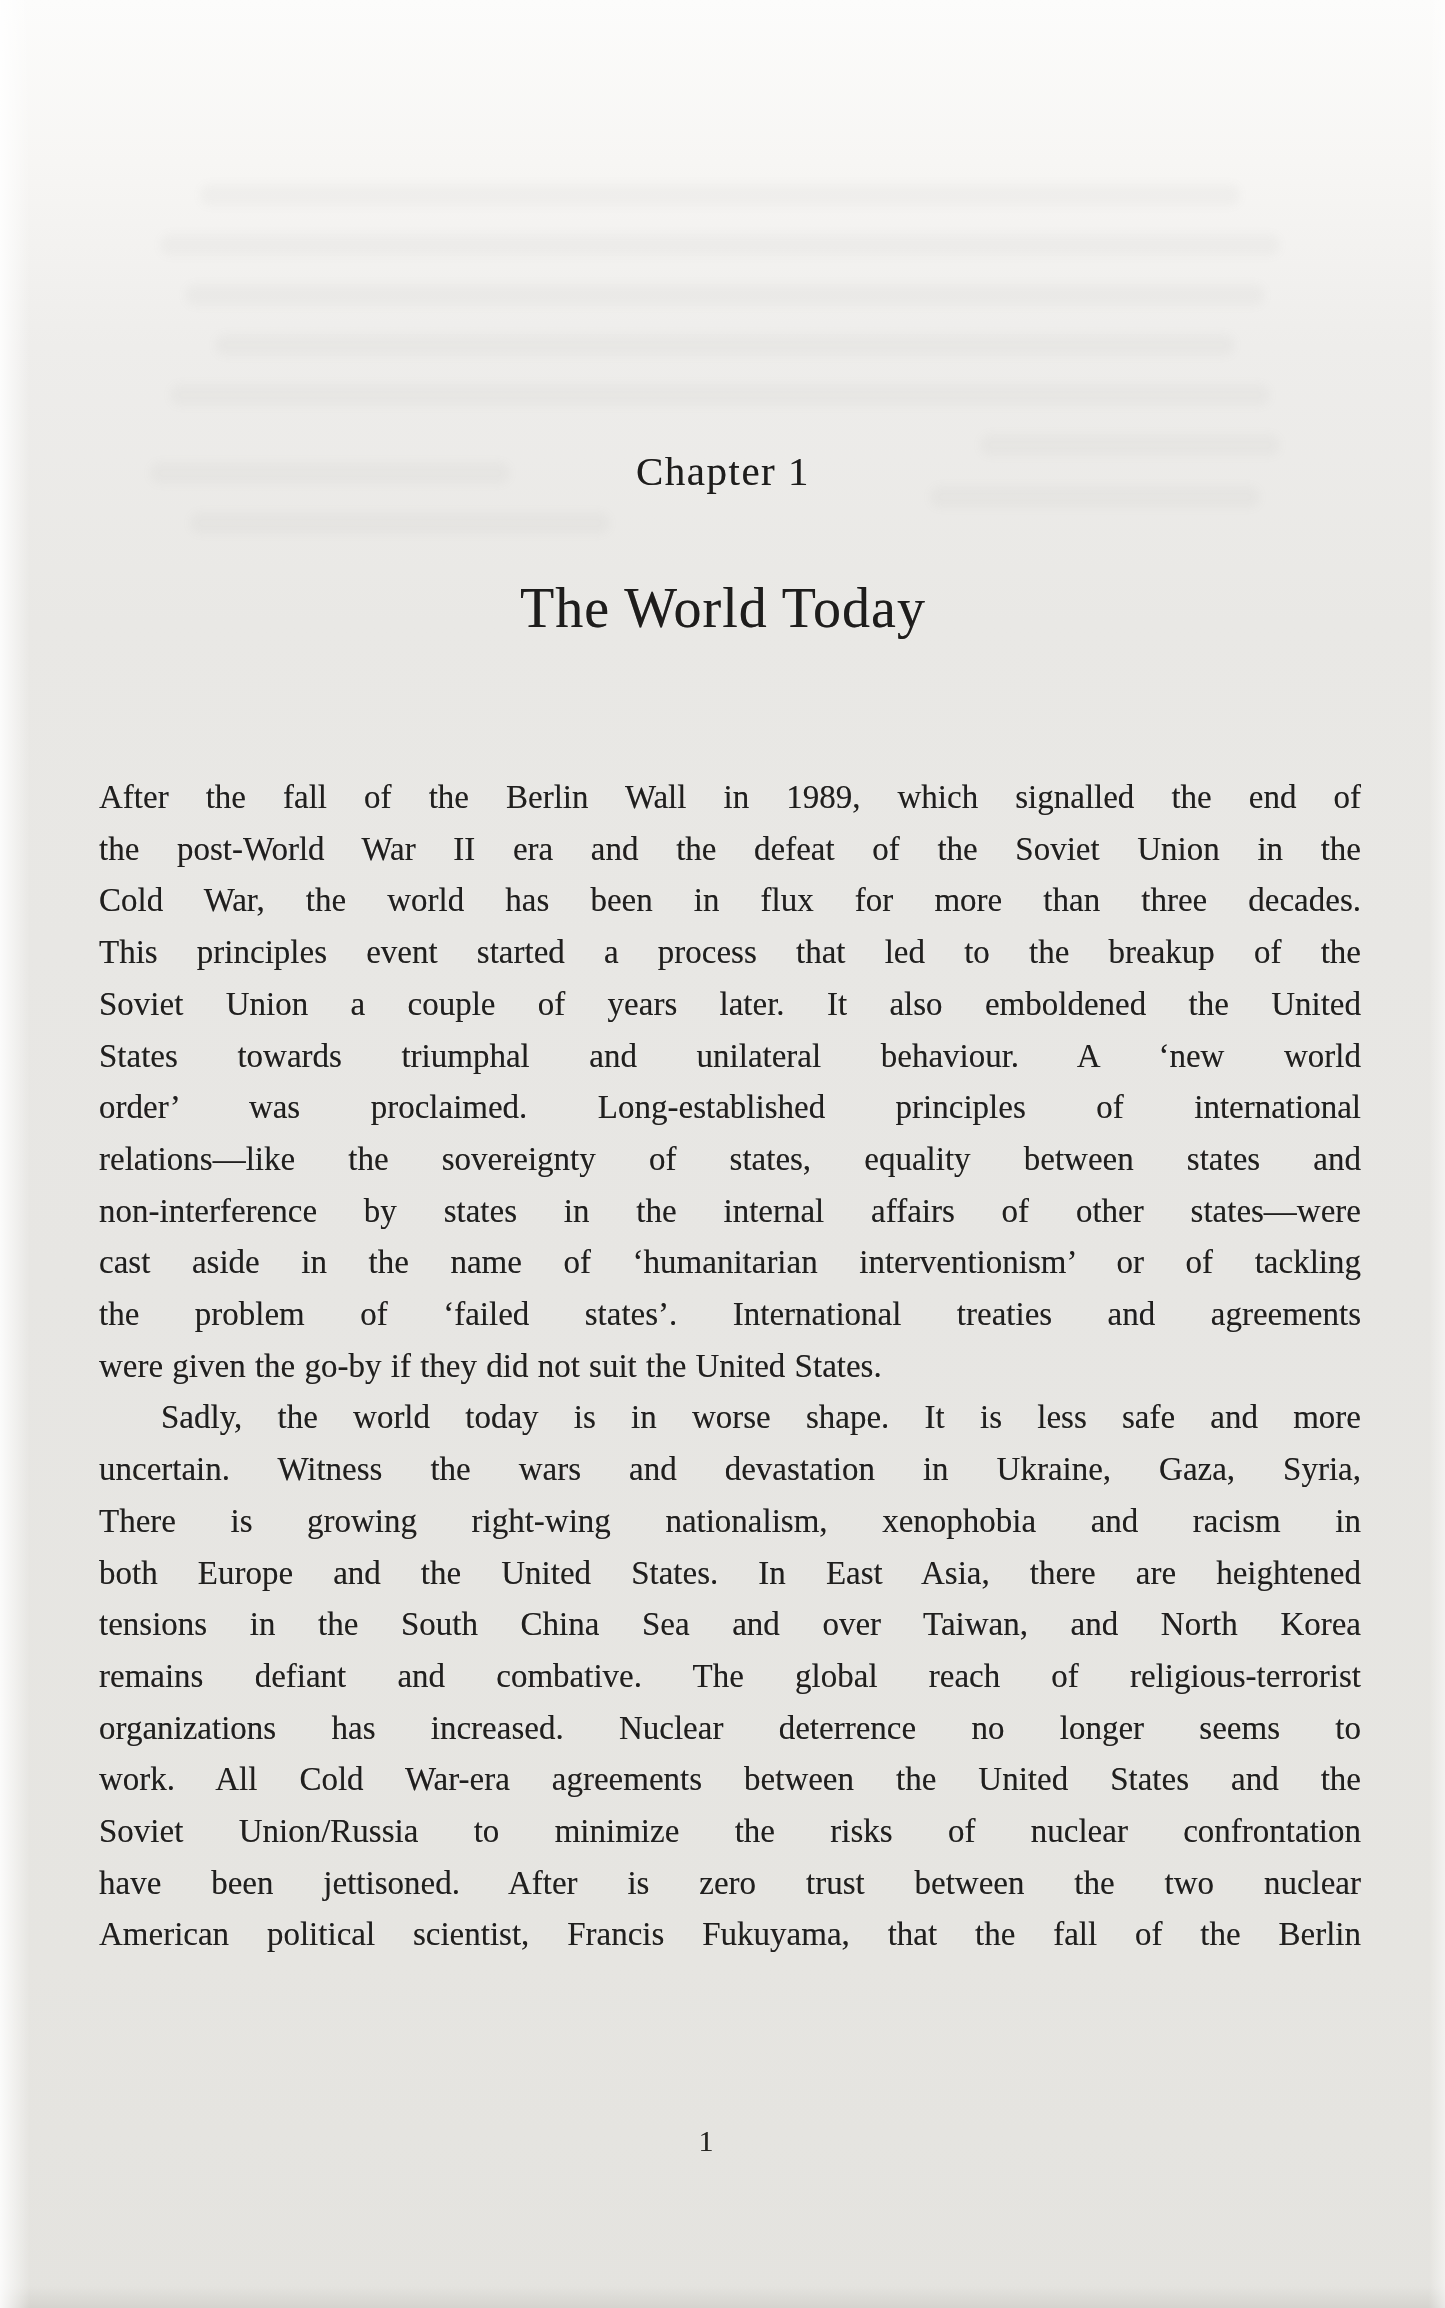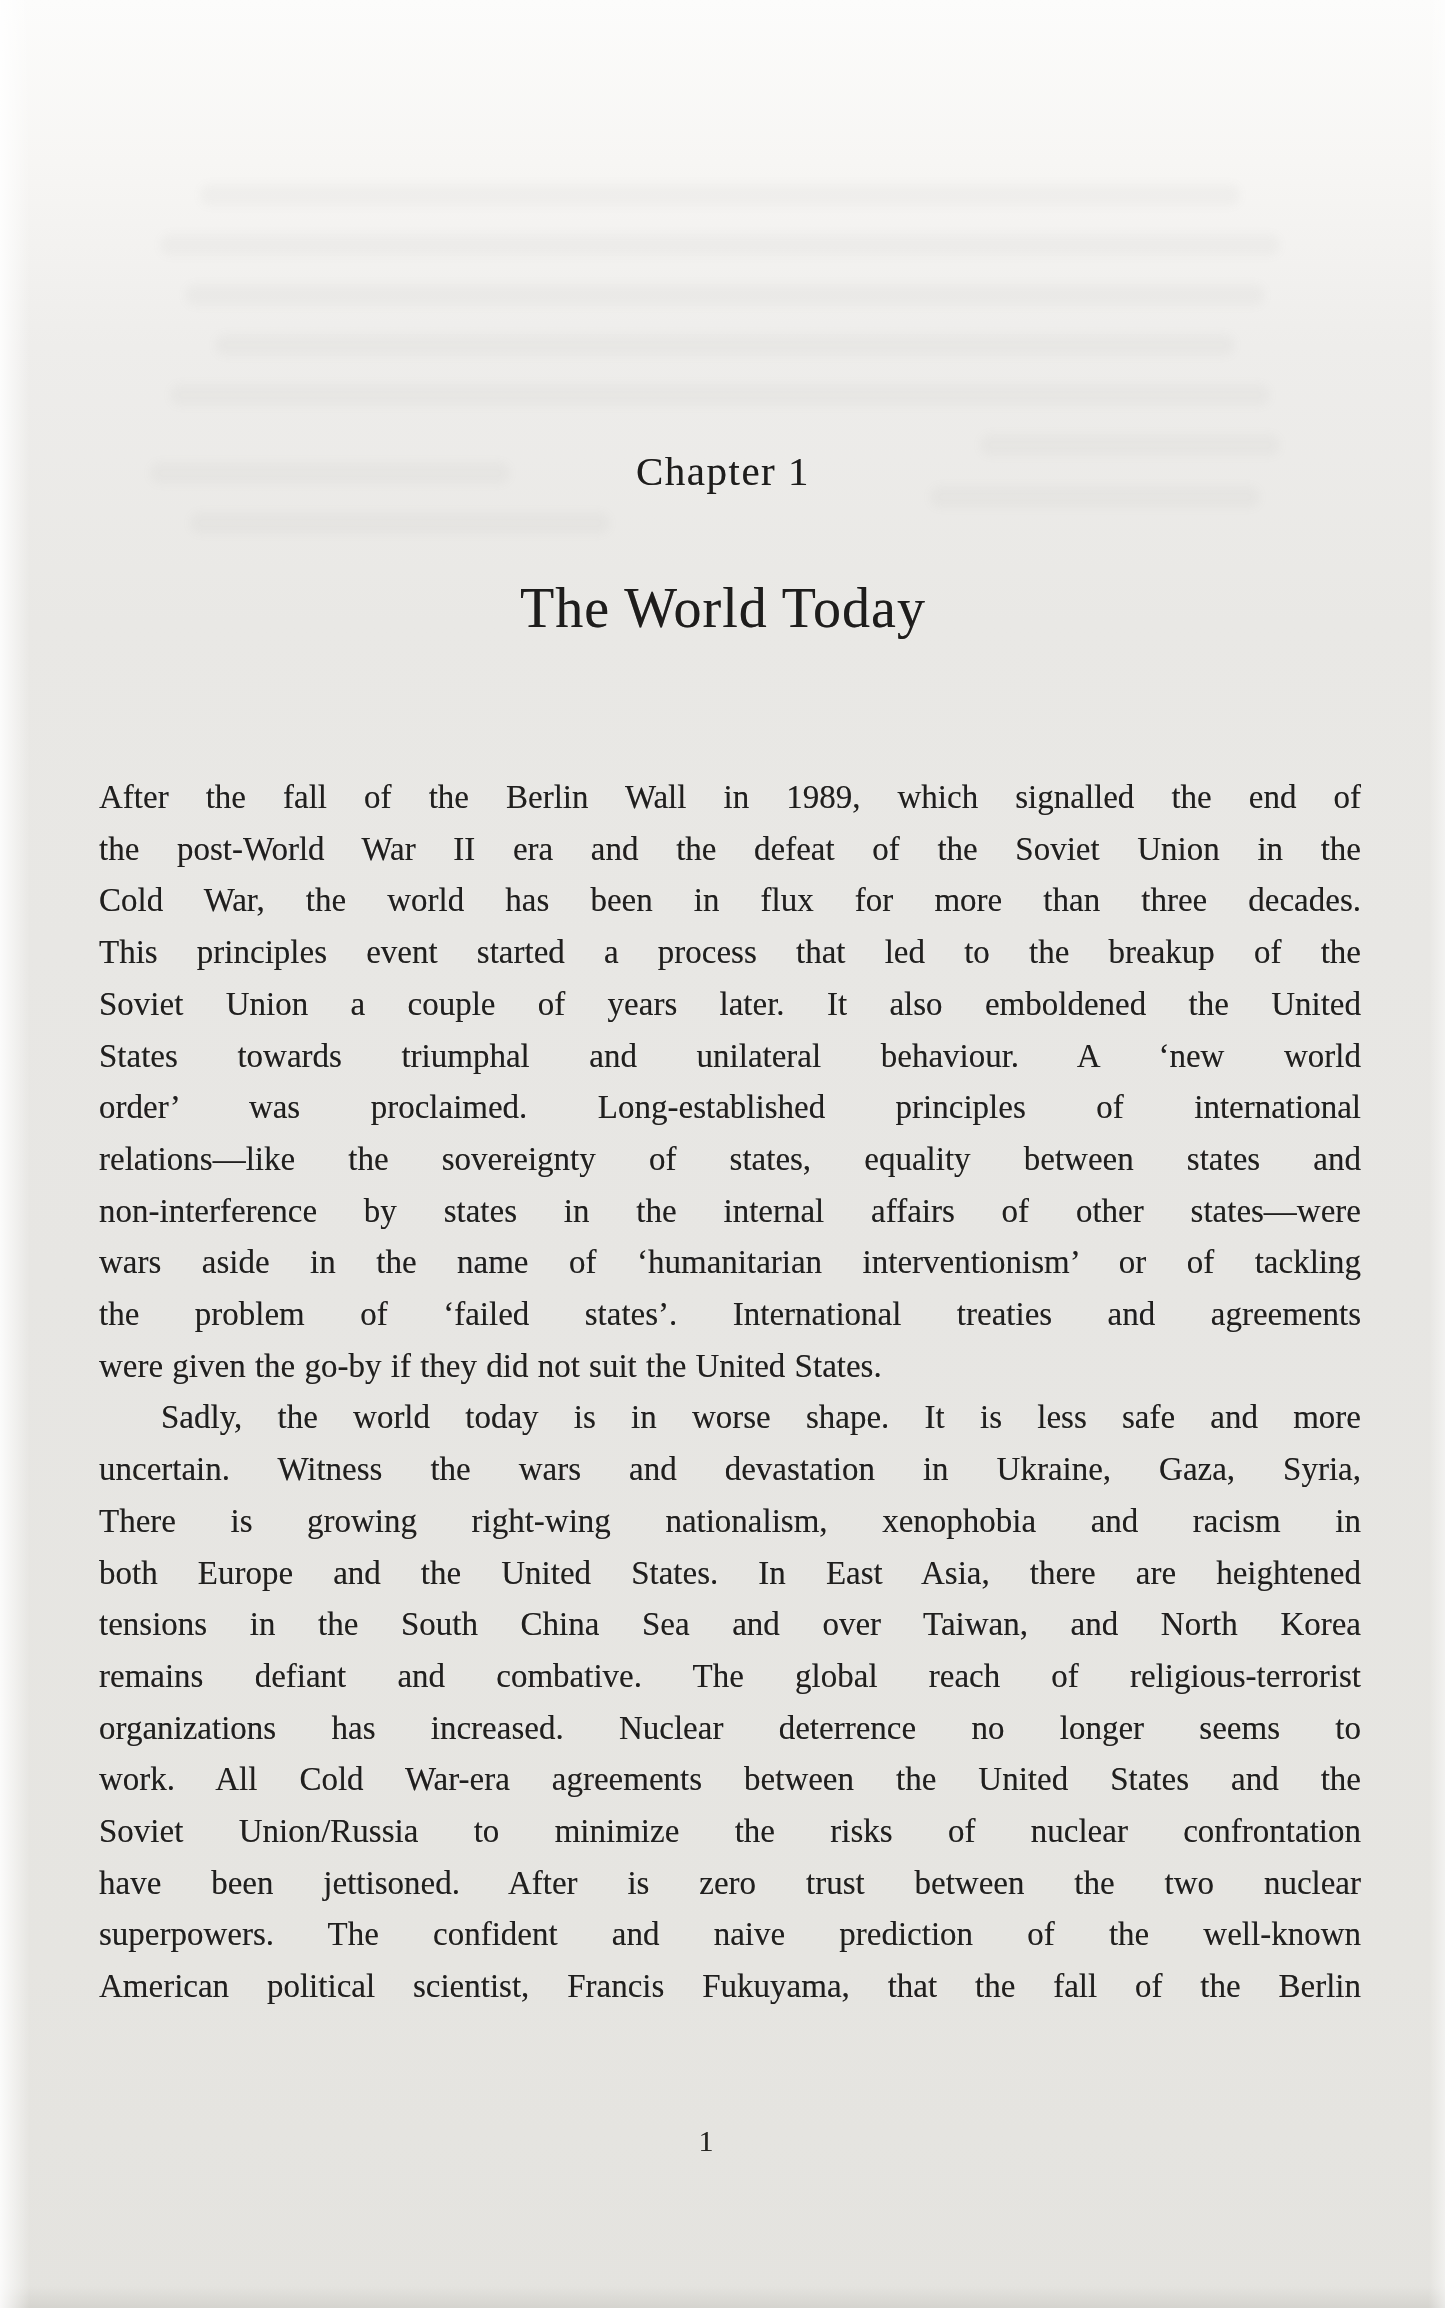--- a/index.html
+++ b/index.html
@@ -81,35 +81,34 @@
         <div class="para">
           <div class="line">After the fall of the Berlin Wall in 1989, which signalled the end of</div>
           <div class="line">the post-World War II era and the defeat of the Soviet Union in the</div>
           <div class="line">Cold War, the world has been in flux for more than three decades.</div>
           <div class="line">This principles event started a process that led to the breakup of the</div>
           <div class="line">Soviet Union a couple of years later. It also emboldened the United</div>
           <div class="line">States towards triumphal and unilateral behaviour. A ‘new world</div>
           <div class="line">order’ was proclaimed. Long-established principles of international</div>
           <div class="line">relations—like the sovereignty of states, equality between states and</div>
           <div class="line">non-interference by states in the internal affairs of other states—were</div>
-          <div class="line">wars aside in the name of ‘humanitarian interventionism’ or of tackling</div>
+          <div class="line">cast aside in the name of ‘humanitarian interventionism’ or of tackling</div>
           <div class="line">the problem of ‘failed states’. International treaties and agreements</div>
           <div class="line end">were given the go-by if they did not suit the United States.</div>
         </div>
         <div class="para indent">
           <div class="line">Sadly, the world today is in worse shape. It is less safe and more</div>
           <div class="line">uncertain. Witness the wars and devastation in Ukraine, Gaza, Syria,</div>
           <div class="line">There is growing right-wing nationalism, xenophobia and racism in</div>
           <div class="line">both Europe and the United States. In East Asia, there are heightened</div>
           <div class="line">tensions in the South China Sea and over Taiwan, and North Korea</div>
           <div class="line">remains defiant and combative. The global reach of religious-terrorist</div>
           <div class="line">organizations has increased. Nuclear deterrence no longer seems to</div>
           <div class="line">work. All Cold War-era agreements between the United States and the</div>
           <div class="line">Soviet Union/Russia to minimize the risks of nuclear confrontation</div>
           <div class="line">have been jettisoned. After is zero trust between the two nuclear</div>
-          <div class="line">superpowers. The confident and naive prediction of the well-known</div>
           <div class="line">American political scientist, Francis Fukuyama, that the fall of the Berlin</div>
         </div>
       </div>
 
     <div class="folio">1</div>
   </div>
 </div>
 
 </body></html>

